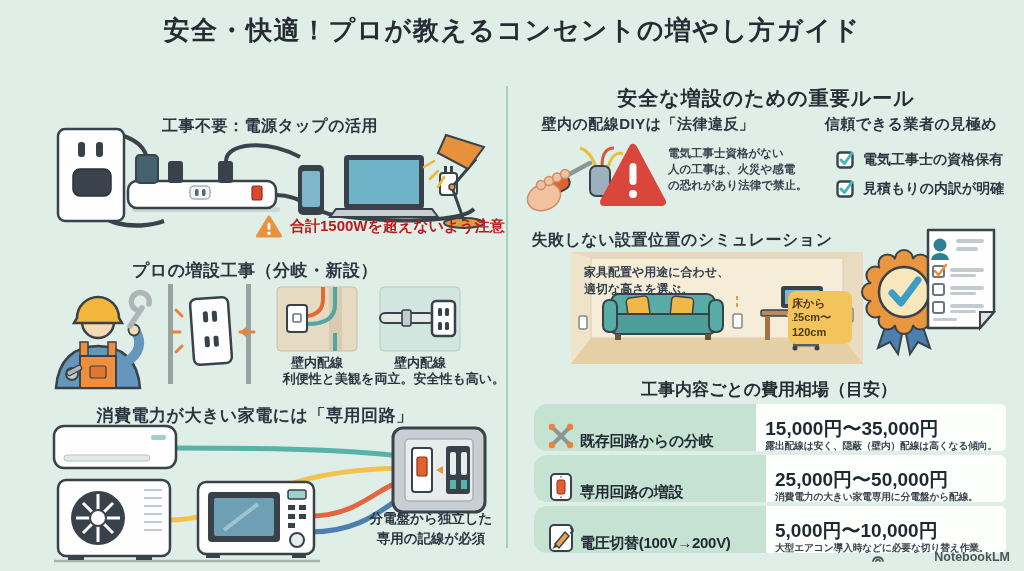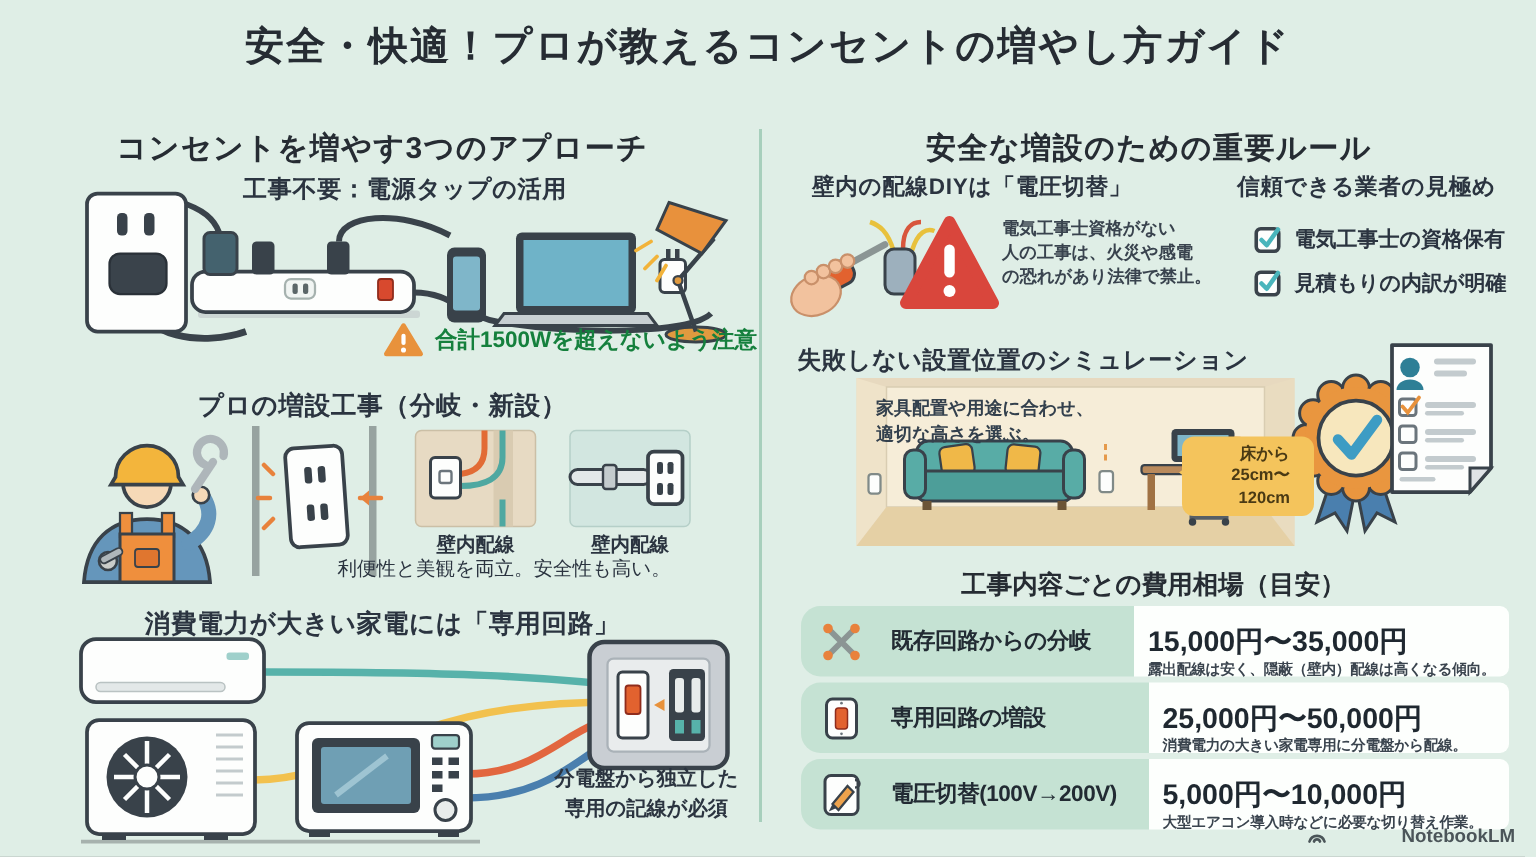--- a/index.html
+++ b/index.html
@@ -5,51 +5,50 @@
   html,body{margin:0;padding:0;background:#b9c4bd;}
   .canvas{position:relative;width:1024px;height:571px;background:#dfeee6;overflow:hidden;
     font-family:"Liberation Sans","DejaVu Sans",sans-serif;color:#262c33;}
   .abs{position:absolute;}
   .pre{white-space:pre-line;}
   .title{position:absolute;left:0;right:0;top:13px;text-align:center;font-size:26px;font-weight:800;letter-spacing:1.5px;color:#262c33;}
   .divider{position:absolute;left:506px;top:86px;width:2px;height:462px;background:#a7cfbc;}
   .col-header{position:absolute;text-align:center;font-size:20px;font-weight:800;color:#262c33;letter-spacing:1px;}
   .sec-title{position:absolute;text-align:center;font-weight:800;color:#2b3440;letter-spacing:.5px;}
   .warning{position:absolute;left:256px;top:215px;display:flex;align-items:center;gap:8px;z-index:3;}
-  .warning span{font-size:15px;font-weight:800;color:#15803d;}
+  .warning span{font-size:15px;font-weight:800;color:#b91c1c;}
   .panel-label{position:absolute;width:80px;text-align:center;font-size:13px;font-weight:800;color:#2b3440;}
-  .caption-line{position:absolute;left:225px;top:370px;width:280px;text-align:left;font-size:13px;font-weight:400;color:#2b3440;}
+  .caption-line{position:absolute;left:225px;top:370px;width:280px;text-align:right;font-size:13px;font-weight:700;color:#2b3440;}
   .s3-caption{position:absolute;left:346px;top:509px;width:170px;text-align:center;font-size:13.5px;font-weight:800;color:#2b3440;z-index:3;line-height:1.45;}
   .diy-body{position:absolute;left:668px;top:145px;width:145px;font-size:11.5px;font-weight:700;color:#39434e;line-height:1.4;}
   .vendor-item{position:absolute;left:836px;display:flex;align-items:center;gap:8px;}
   .vendor-item span{font-size:14px;font-weight:800;color:#2b3440;}
   .room-note{position:absolute;left:44px;top:12px;width:180px;font-size:12px;font-weight:800;color:#33404d;line-height:1.45;}
-  .bubble{position:absolute;left:788px;top:291px;width:56px;background:#f4c45c;border-radius:8px;padding:5px 16px;
-    text-align:right;font-size:11px;font-weight:800;color:#4a3a14;line-height:1.3;z-index:4;}
+  .bubble{position:absolute;left:788px;top:291px;width:56px;background:#f4c45c;border-radius:8px;padding:5px 4px;
+    text-align:left;font-size:11px;font-weight:800;color:#4a3a14;line-height:1.3;z-index:4;}
   .bubble:before{content:"";position:absolute;left:-8px;top:18px;border:6px solid transparent;border-right:8px solid #f4c45c;}
   .price-title{position:absolute;left:530px;top:378px;width:478px;text-align:center;font-size:17px;font-weight:800;color:#262c33;}
   .price-row{position:absolute;left:534px;width:472px;height:47px;display:flex;}
-  .price-left{width:232px;background:#c5e2d3;border-radius:13px 0 0 13px;display:flex;align-items:center;gap:18px;padding-left:12px;box-sizing:border-box;}
+  .price-left{width:232px;background:#c5e2d3;border-radius:13px 0 0 13px;display:flex;align-items:flex-end;gap:4px;padding-left:12px;box-sizing:border-box;}
   .price-left .row-label{font-size:15px;font-weight:800;color:#222b33;letter-spacing:-0.3px;}
   .price-right{flex:1;background:#fdfffd;border-radius:0 6px 6px 0;padding:14px 9px;box-sizing:border-box;}
   .price{font-size:19px;font-weight:800;color:#1f2830;line-height:1.15;}
   .price-note{font-size:9.8px;font-weight:700;color:#3a444e;white-space:nowrap;letter-spacing:-0.2px;}
   .footer{position:absolute;right:14px;bottom:7px;display:flex;align-items:center;gap:5px;}
   .footer span{font-size:12.5px;font-weight:700;color:#4b5559;margin-left:44px;}
   svg{display:block;overflow:visible;}
 </style>
 </head>
 <body>
 
 <div class="canvas">
 
   <div class="title">安全・快適！プロが教えるコンセントの増やし方ガイド</div>
   <div class="divider"></div>
 
-  <div class="col-header" style="left:40px;top:85px;width:430px;">コンセントを増やす3つのアプローチ</div>
 
   <div class="sec-title" style="left:90px;top:116px;width:360px;font-size:16px;">工事不要：電源タップの活用</div>
 
   <svg class="abs" style="left:40px;top:129px;" width="450" height="106" viewBox="0 0 450 106">
     <path d="M30 4 C70 -2 100 8 106 26" stroke="#3a434b" stroke-width="4" fill="none"></path>
     <path d="M52 68 C52 96 96 102 124 92" stroke="#3a434b" stroke-width="4.5" fill="none"></path>
     <rect x="18" y="0" width="66" height="92" rx="7" fill="#fdfefd" stroke="#39424a" stroke-width="2.5"></rect>
     <rect x="38" y="13" width="7" height="15" rx="3" fill="#39424a"></rect>
     <rect x="56" y="13" width="7" height="15" rx="3" fill="#39424a"></rect>
     <rect x="33" y="40" width="38" height="27" rx="7" fill="#3a434b" stroke="#2a3138" stroke-width="1.5"></rect>
@@ -205,21 +204,21 @@
         <rect x="413" y="28" width="6" height="23" rx="2" fill="#e8eceb"></rect>
       <rect x="402" y="56" width="6" height="9" fill="#57b2aa"></rect>
         <rect x="413" y="56" width="6" height="9" fill="#57b2aa"></rect>
     </g>
   </svg>
   <div class="s3-caption pre">分電盤から独立した
 専用の記線が必須</div>
 
   <div class="col-header" style="left:520px;top:85px;width:492px;">安全な増設のための重要ルール</div>
 
-  <div class="sec-title" style="left:524px;top:115px;width:248px;font-size:15px;">壁内の配線DIYは「電圧切替」</div>
+  <div class="sec-title" style="left:524px;top:115px;width:248px;font-size:15px;">壁内の配線DIYは「法律違反」</div>
   <div class="sec-title" style="left:806px;top:115px;width:210px;font-size:15px;">信頼できる業者の見極め</div>
 
   <svg class="abs" style="left:526px;top:140px;" width="140" height="78" viewBox="0 0 140 78">
     <path d="M70 28 C66 14 60 10 54 8" stroke="#e8c13c" stroke-width="3" fill="none"></path>
     <path d="M76 26 C76 12 82 8 88 8" stroke="#d8563c" stroke-width="3" fill="none"></path>
     <path d="M82 27 C86 14 92 12 97 14" stroke="#e8c13c" stroke-width="3" fill="none"></path>
     <rect x="64" y="26" width="20" height="30" rx="6" fill="#9db0bd" stroke="#39424a" stroke-width="2"></rect>
     <g>
       <path d="M40 36 L64 23" stroke="#8b9594" stroke-width="4.5" stroke-linecap="round"></path>
       <rect x="-22" y="-8" width="36" height="16" rx="7" fill="#e2622f" stroke="#39424a" stroke-width="2" transform="translate(30 45) rotate(-28)"></rect>

